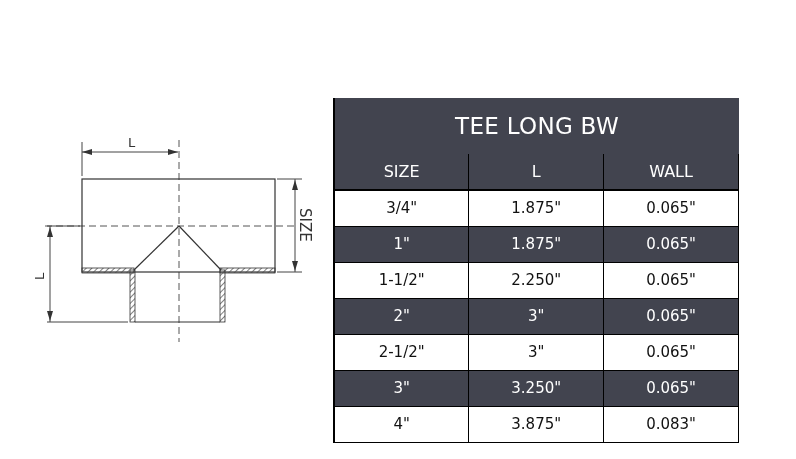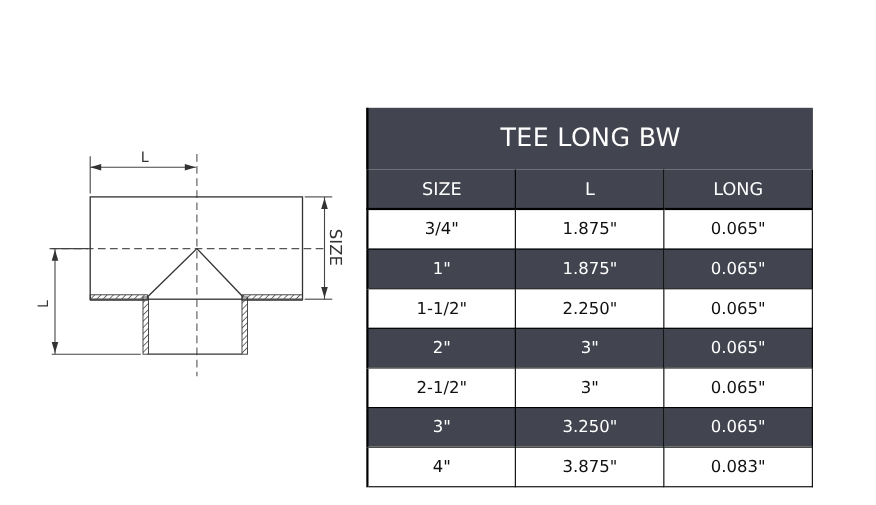--- a/index.html
+++ b/index.html
@@ -64,21 +64,21 @@
   </svg>
 </div>
 
 <div class="table-wrap">
   <div class="title-row">TEE LONG BW</div>
   <table>
     <thead>
       <tr>
         <th>SIZE</th>
         <th>L</th>
-        <th>LONG</th>
+        <th>WALL</th>
       </tr>
     </thead>
     <tbody>
       <tr class="light">
         <td>3/4"</td>
         <td>1.875"</td>
         <td>0.065"</td>
       </tr>
       <tr class="dark">
         <td>1"</td>

